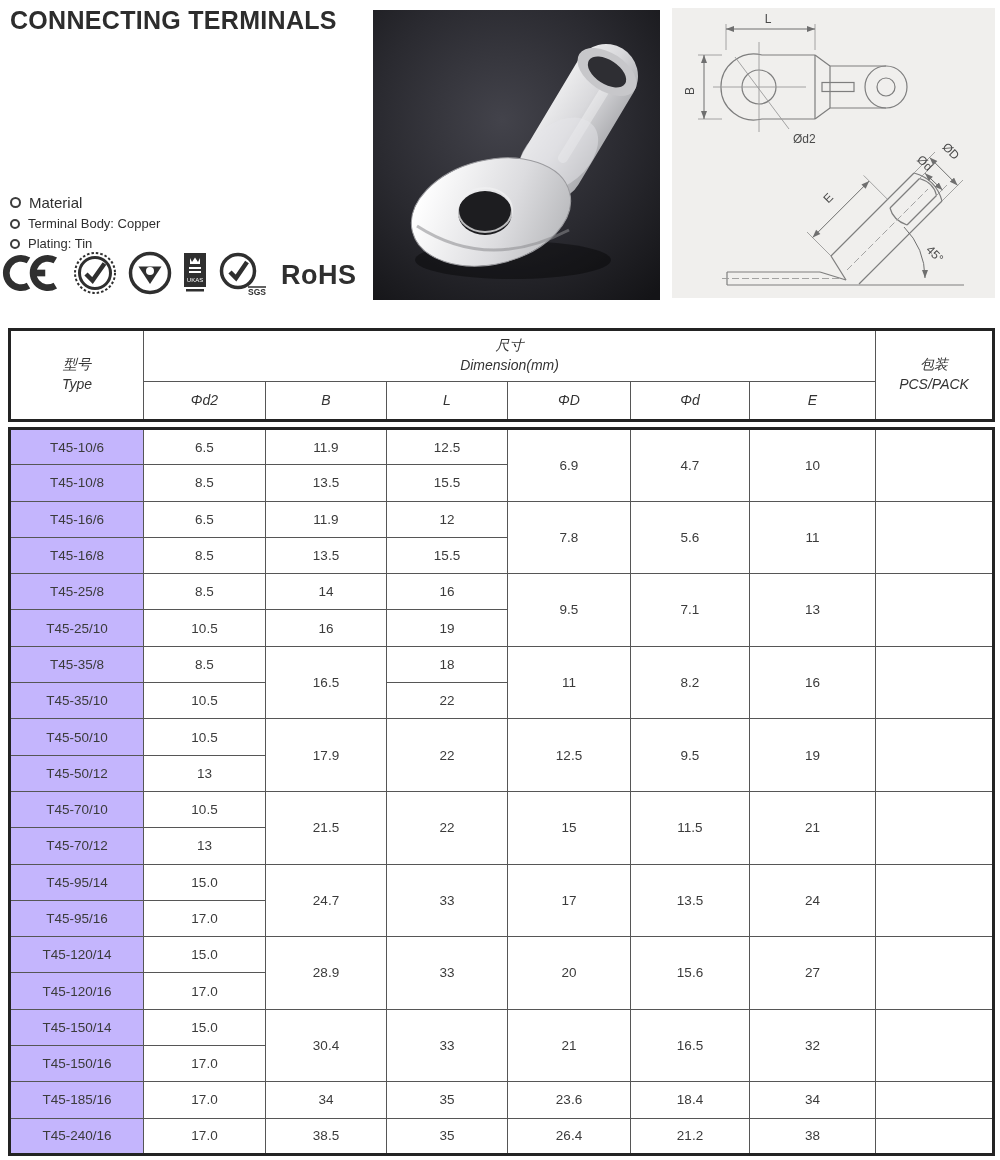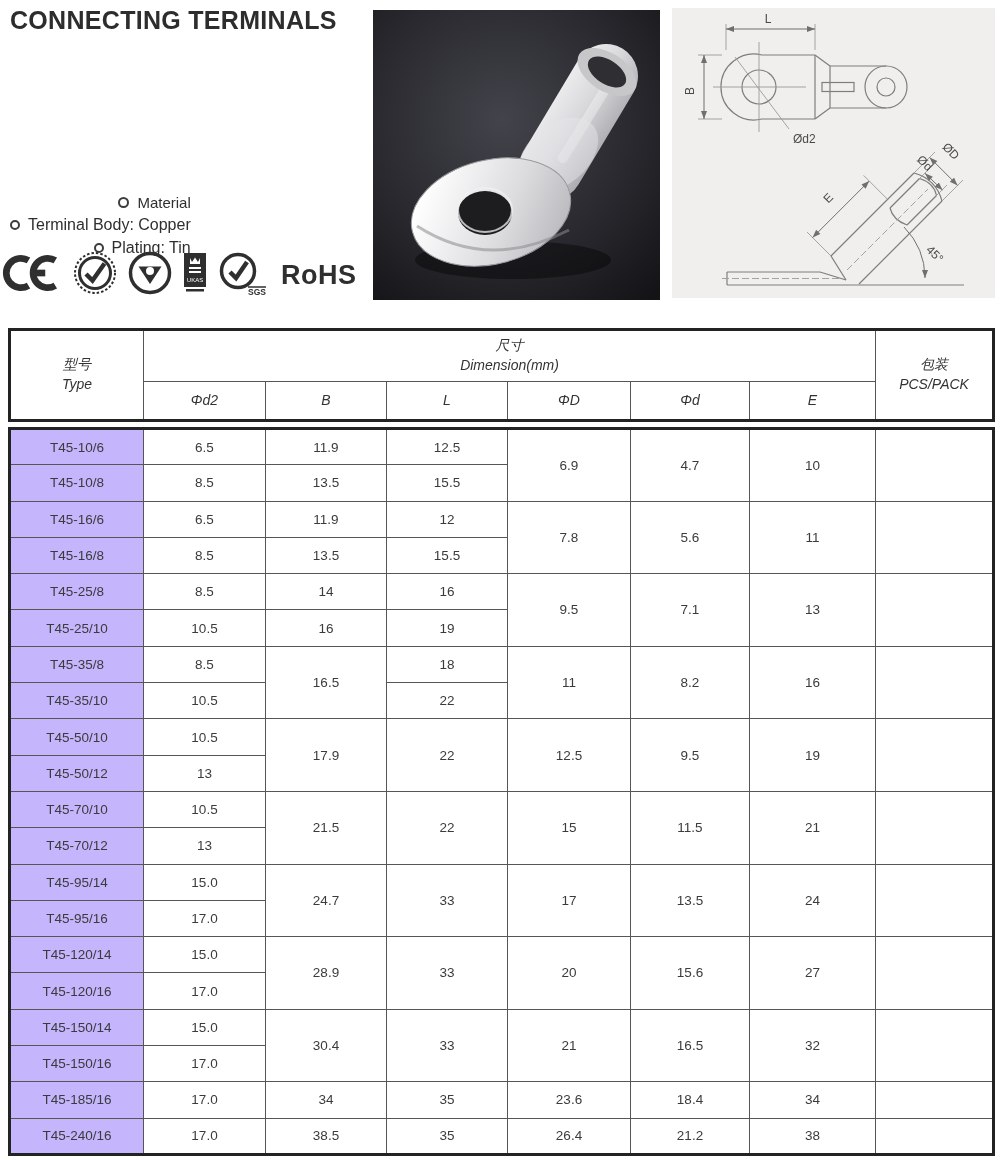--- a/index.html
+++ b/index.html
@@ -3,26 +3,26 @@
 <meta charset="utf-8">
 <style>
   html,body{margin:0;padding:0;}
   body{width:1000px;height:1160px;background:#fff;position:relative;
        font-family:"Liberation Sans",sans-serif;color:#3a3a3a;}
   .abs{position:absolute;}
 
   
   #page-title{left:10px;top:6px;font-size:25px;font-weight:bold;color:#2d2d2d;letter-spacing:.3px;}
   #material{left:10px;top:194px;}
-  .mat-row{display:flex;align-items:center;margin-bottom:5px;justify-content:flex-end;}
+  .mat-row{display:flex;align-items:center;margin-bottom:5px;}
   .bullet{display:inline-block;width:7px;height:7px;border:2.2px solid #3c3c3c;border-radius:50%;
           margin-right:8px;flex:0 0 auto;}
   .bullet.small{width:6px;height:6px;}
   .mat-head{font-size:15px;color:#2f2f2f;}
-  .mat-item{font-size:16px;color:#2f2f2f;}
+  .mat-item{font-size:13px;color:#2f2f2f;}
 
   #certs{left:0;top:251px;display:flex;align-items:center;gap:11px;height:48px;}
   .cert{color:#2f2f2f;}
   #rohs-label{font-size:27px;font-weight:bold;color:#2f2f2f;letter-spacing:.5px;}
 
   
   #photo{left:373px;top:10px;width:287px;height:290px;}
   #drawing{left:672px;top:8px;width:323px;height:290px;background:#f0efed;}
   #drawing svg text{font-family:"Liberation Sans",sans-serif;font-size:12px;fill:#4a4a4a;}
 

